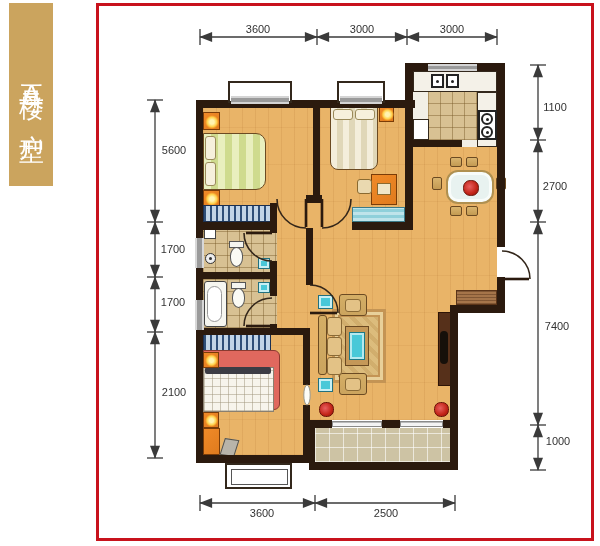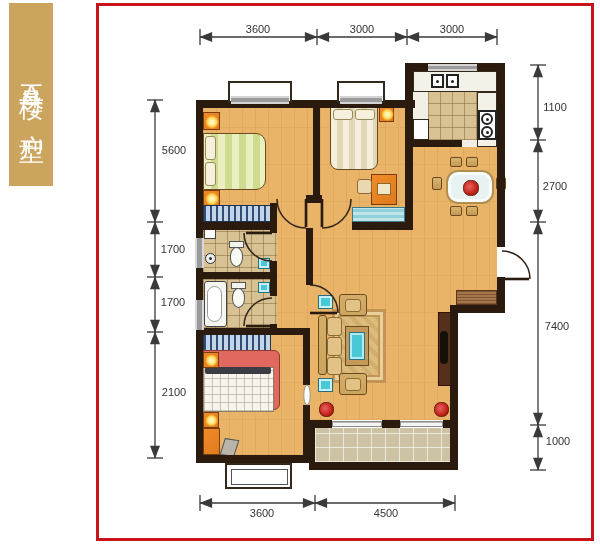--- a/index.html
+++ b/index.html
@@ -272,15 +272,15 @@
   <div class="dim" style="left:173px;top:249px">1700</div>
   <div class="dim" style="left:173px;top:302px">1700</div>
   <div class="dim" style="left:174px;top:392px">2100</div>
 
   <div class="dim" style="left:555px;top:107px">1100</div>
   <div class="dim" style="left:555px;top:186px">2700</div>
   <div class="dim" style="left:557px;top:326px">7400</div>
   <div class="dim" style="left:558px;top:441px">1000</div>
 
   <div class="dim" style="left:262px;top:513px">3600</div>
-  <div class="dim" style="left:386px;top:513px">4500</div>
+  <div class="dim" style="left:386px;top:513px">2500</div>
 
 </div>
 
 </body></html>

